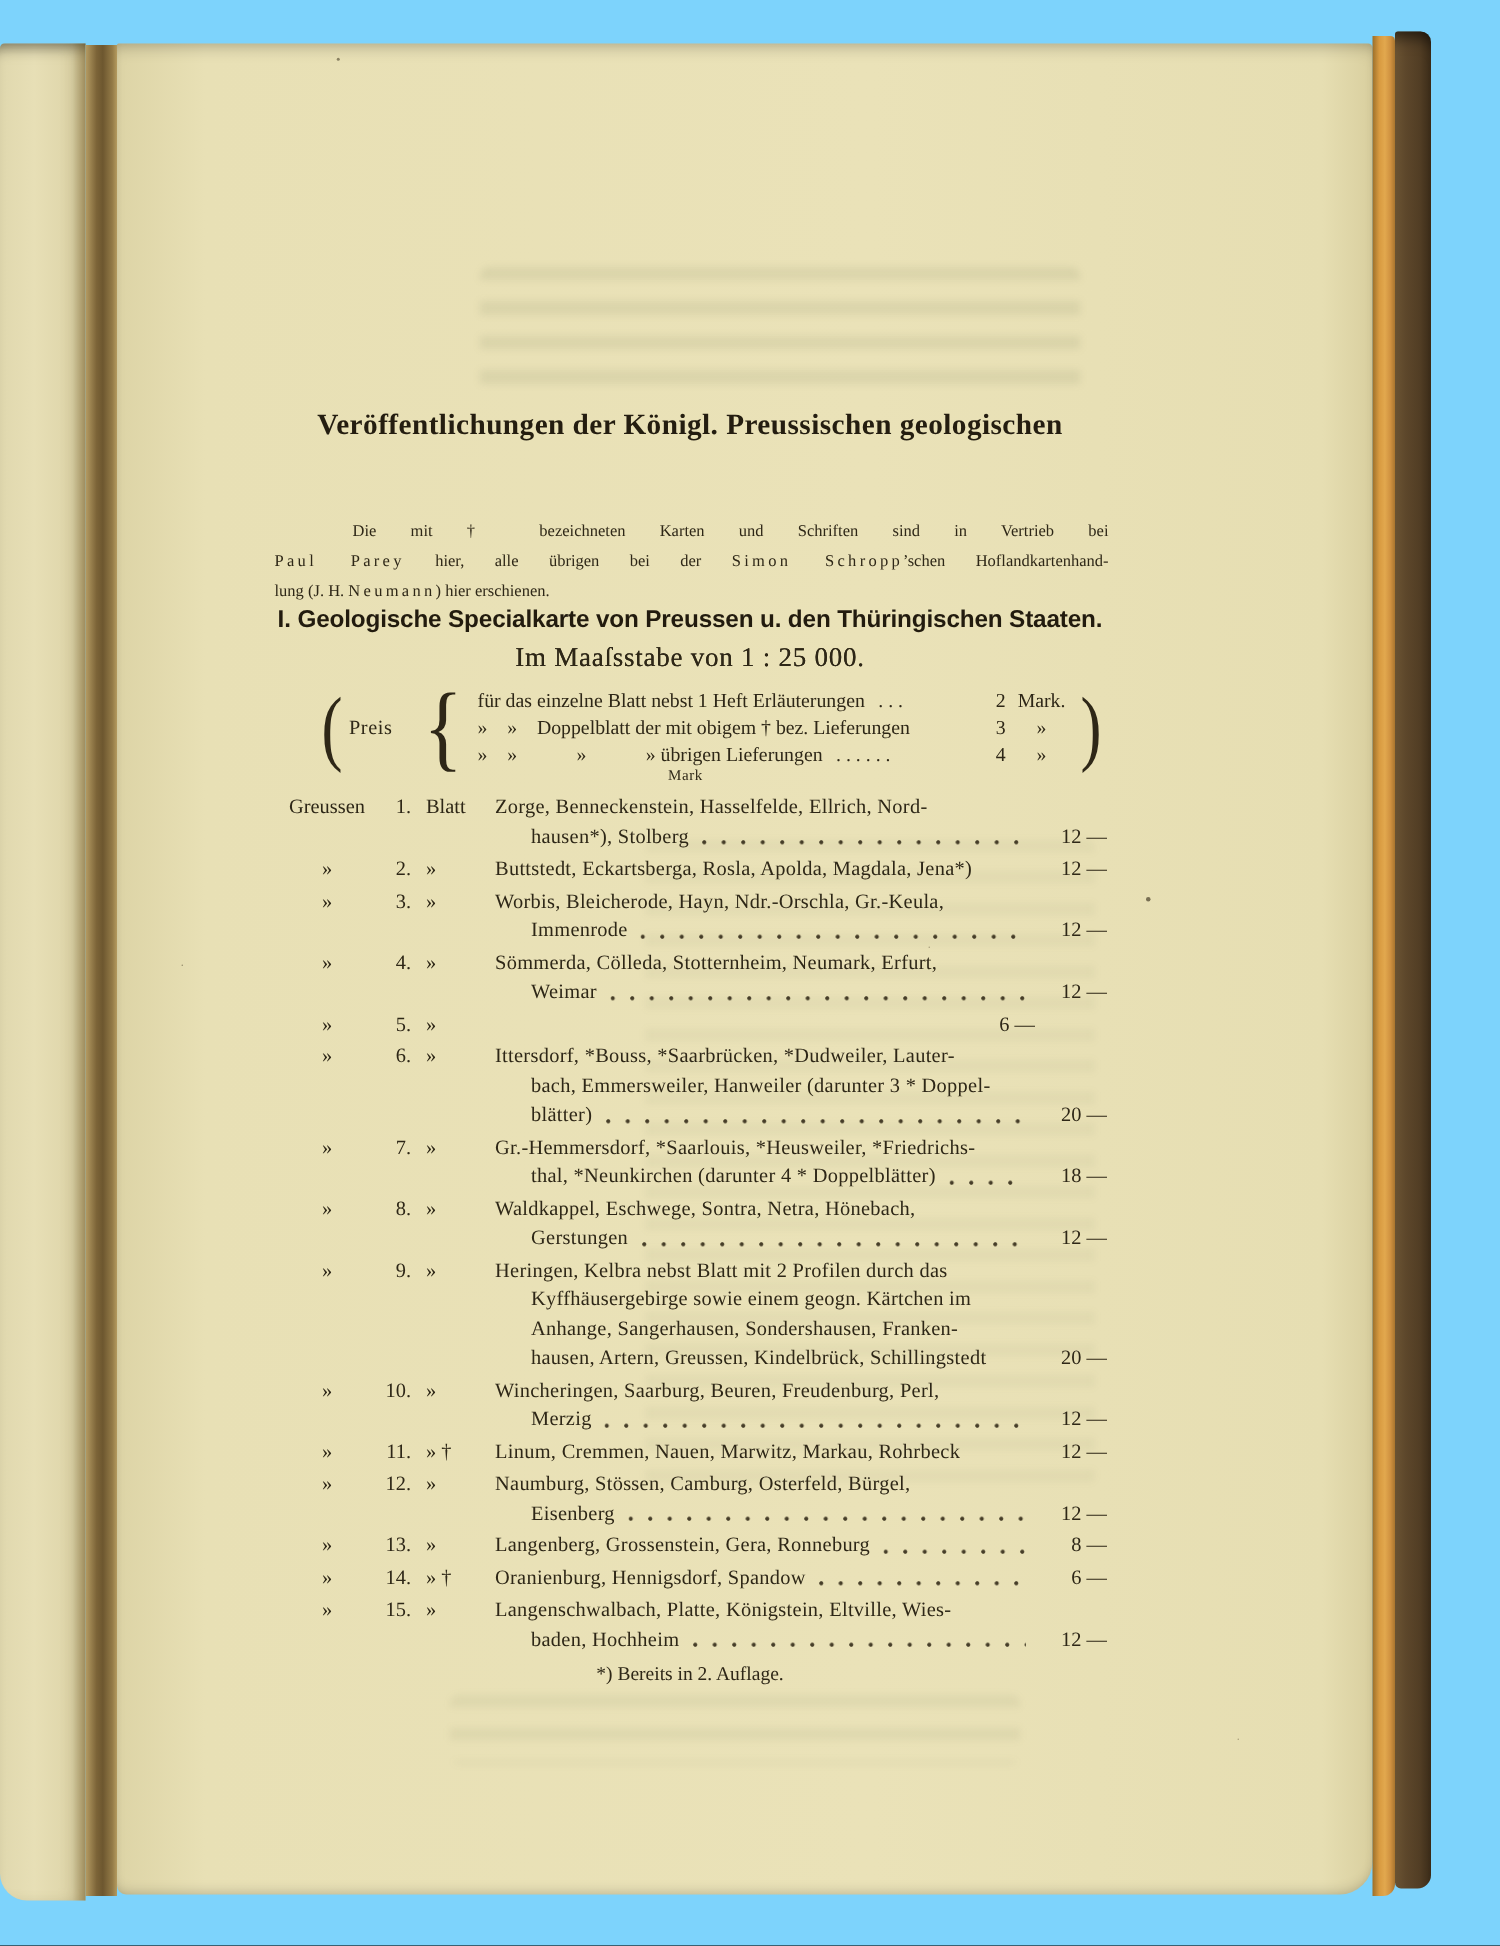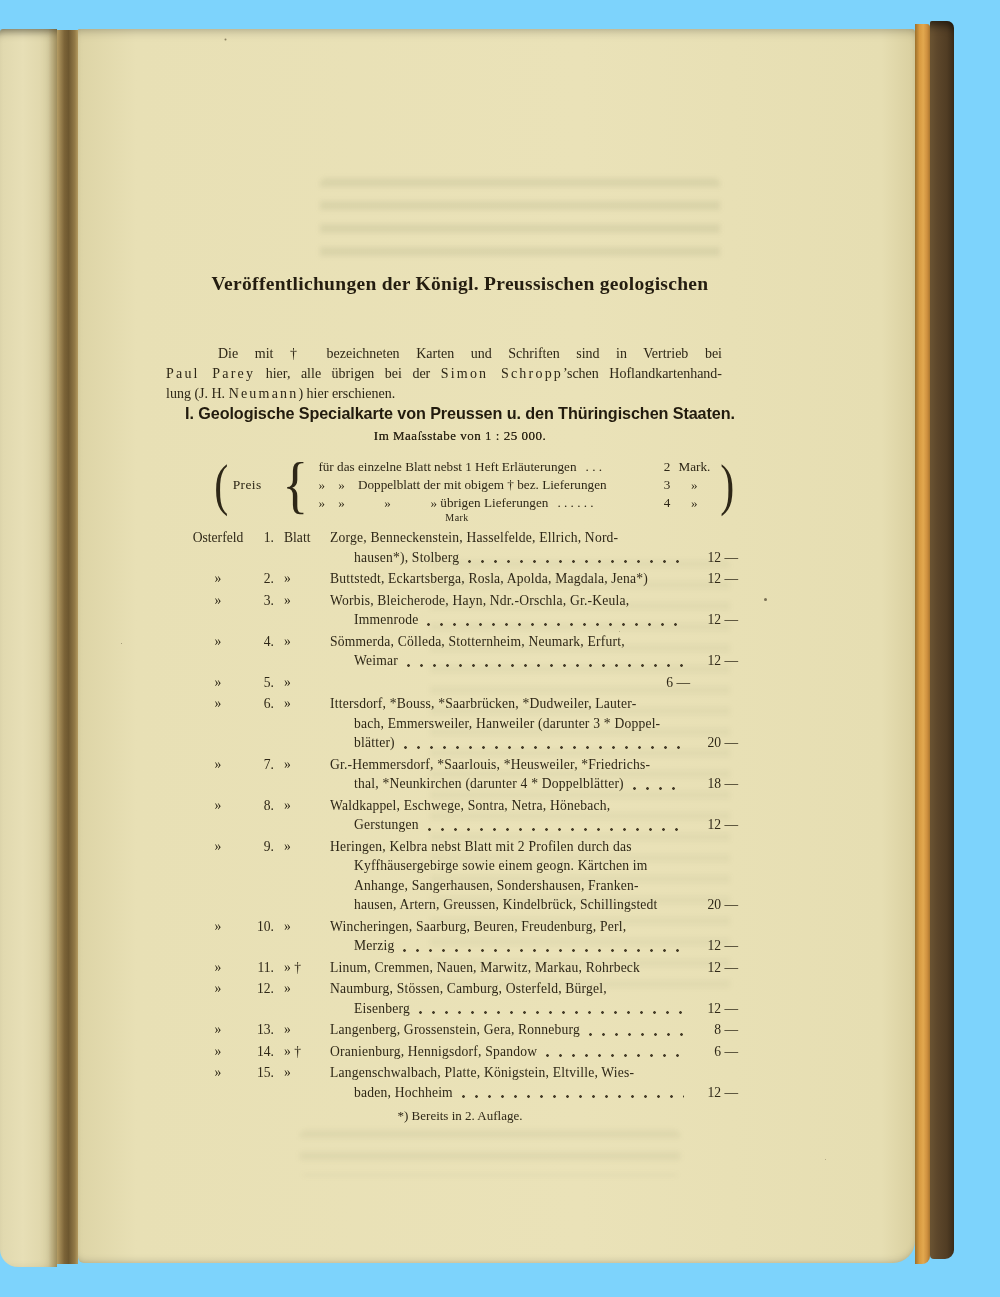--- a/index.html
+++ b/index.html
@@ -32,29 +32,29 @@
   .g3{top:1130px;left:300px;width:380px;height:46px;
       background:repeating-linear-gradient(180deg,rgba(104,112,72,.08) 0 8px,transparent 8px 22px);}
   .speck{position:absolute;top:598px;left:764px;width:3px;height:3px;border-radius:50%;
       background:rgba(45,35,18,.6);
       box-shadow:-644px 44px 0 -1px rgba(45,35,18,.45), -146px 32px 0 -1px rgba(45,35,18,.35),
                  -200px 370px 0 -1px rgba(45,35,18,.4), 60px 560px 0 -1px rgba(45,35,18,.35),
                  -540px -560px 0 -0.5px rgba(45,35,18,.5);}
   
   .title{position:absolute;top:270px;left:160px;width:600px;text-align:center;
          font-weight:700;font-size:19.5px;line-height:28px;letter-spacing:.3px;color:#241d10;}
-  .intro{position:absolute;top:344px;left:166px;width:556px;font-size:14px;line-height:20px;}
+  .intro{position:absolute;top:344px;left:183px;width:556px;font-size:11px;line-height:20px;}
   .il1{padding-left:52px;text-align:justify;text-align-last:justify;}
   .il2{text-align:justify;text-align-last:justify;}
   .sperr{letter-spacing:2.2px;}
   .sech{position:absolute;top:404px;left:150px;width:620px;text-align:center;
         font-family:"Liberation Sans","DejaVu Sans",sans-serif;font-weight:700;
         font-size:16.2px;letter-spacing:-.1px;color:#221b0e;}
   .secsub{position:absolute;top:428px;left:182px;width:556px;text-align:center;
-        font-size:13px;letter-spacing:.5px;text-shadow:0 0 .3px currentColor;}
+        font-size:18px;letter-spacing:.5px;text-shadow:0 0 .3px currentColor;}
   
   .pblock{position:absolute;top:458px;left:212px;display:flex;align-items:center;font-size:13.2px;}
   .bigparen{font-size:56px;line-height:0;transform:scaleX(.75);font-weight:400;}
   .plabel{margin:0 16px 0 2px;font-size:13.5px;letter-spacing:.4px;}
   .brace{font-size:64px;line-height:0;transform:scaleX(.85);margin:0 8px 0 2px;font-weight:400;}
   .plines{width:400px;display:flex;flex-direction:column;gap:1px;}
   .pline{display:flex;align-items:baseline;line-height:17px;white-space:pre;}
   .pd{margin-left:9px;}
   .psp{flex:1 1 auto;}
   .pn{min-width:12px;text-align:right;}
@@ -133,21 +133,21 @@
       </div>
     </div>
     <span class="bigparen">)</span>
   </div>
 
   <div class="markh">Mark</div>
 
   <div class="liste">
 
     <div class="row">
-      <div class="c1">Osterfeld</div>
+      <div class="c1">Greussen</div>
       <div class="c2">1.</div>
       <div class="c3">Blatt</div>
       <div class="desc">
         <div class="line">Zorge, Benneckenstein, Hasselfelde, Ellrich, Nord-</div>
         <div class="line cont flexl">
             <span class="lt">hausen*), Stolberg</span>
             <span class="leader"></span>
           </div>
       </div>
       <div class="price">12 —</div>

